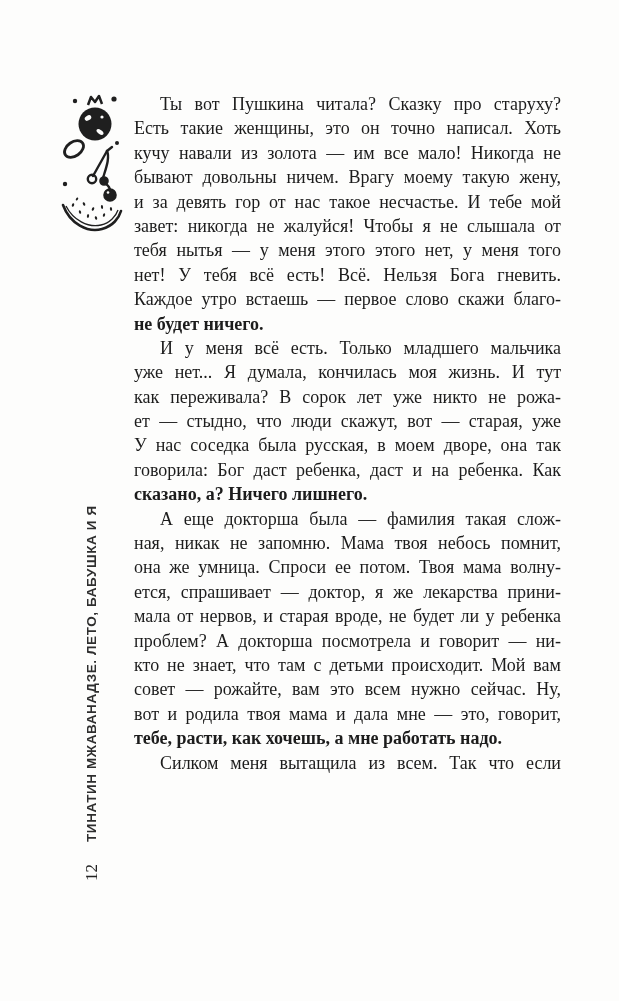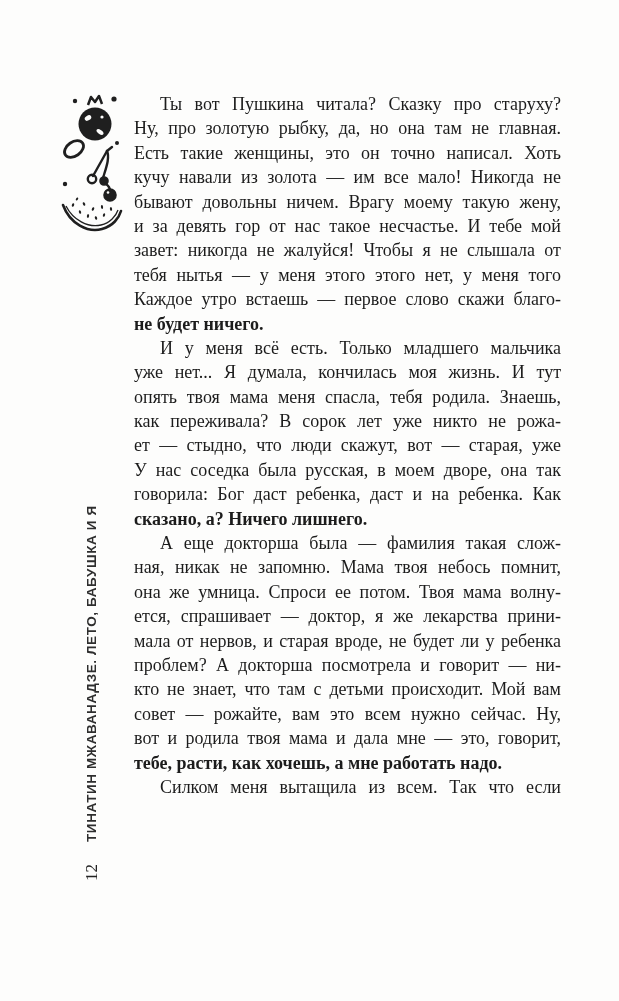--- a/index.html
+++ b/index.html
@@ -111,32 +111,31 @@
       </g>
     </g>
   </svg>
 
   <div class="running-title">ТИНАТИН МЖАВАНАДЗЕ. ЛЕТО, БАБУШКА И Я</div>
 
   <div class="page-number">12</div>
 
   <div class="body-text">
       <div class="line indent">Ты вот Пушкина читала? Сказку про старуху?</div>
-      <div class="line">Ну, про золотую рыбку, да, но она там не главная.</div>
       <div class="line">Есть такие женщины, это он точно написал. Хоть</div>
       <div class="line">кучу навали из золота — им все мало! Никогда не</div>
       <div class="line">бывают довольны ничем. Врагу моему такую жену,</div>
       <div class="line">и за девять гор от нас такое несчастье. И тебе мой</div>
       <div class="line">завет: никогда не жалуйся! Чтобы я не слышала от</div>
       <div class="line">тебя нытья — у меня этого этого нет, у меня того</div>
+      <div class="line">нет! У тебя всё есть! Всё. Нельзя Бога гневить.</div>
       <div class="line">Каждое утро встаешь — первое слово скажи благо-</div>
       <div class="line para-end">не будет ничего.</div>
       <div class="line indent">И у меня всё есть. Только младшего мальчика</div>
       <div class="line">уже нет... Я думала, кончилась моя жизнь. И тут</div>
-      <div class="line">опять твоя мама меня спасла, тебя родила. Знаешь,</div>
       <div class="line">как переживала? В сорок лет уже никто не рожа-</div>
       <div class="line">ет — стыдно, что люди скажут, вот — старая, уже</div>
       <div class="line">У нас соседка была русская, в моем дворе, она так</div>
       <div class="line">говорила: Бог даст ребенка, даст и на ребенка. Как</div>
       <div class="line para-end">сказано, а? Ничего лишнего.</div>
       <div class="line indent">А еще докторша была — фамилия такая слож-</div>
       <div class="line">ная, никак не запомню. Мама твоя небось помнит,</div>
       <div class="line">она же умница. Спроси ее потом. Твоя мама волну-</div>
       <div class="line">ется, спрашивает — доктор, я же лекарства прини-</div>
       <div class="line">мала от нервов, и старая вроде, не будет ли у ребенка</div>

